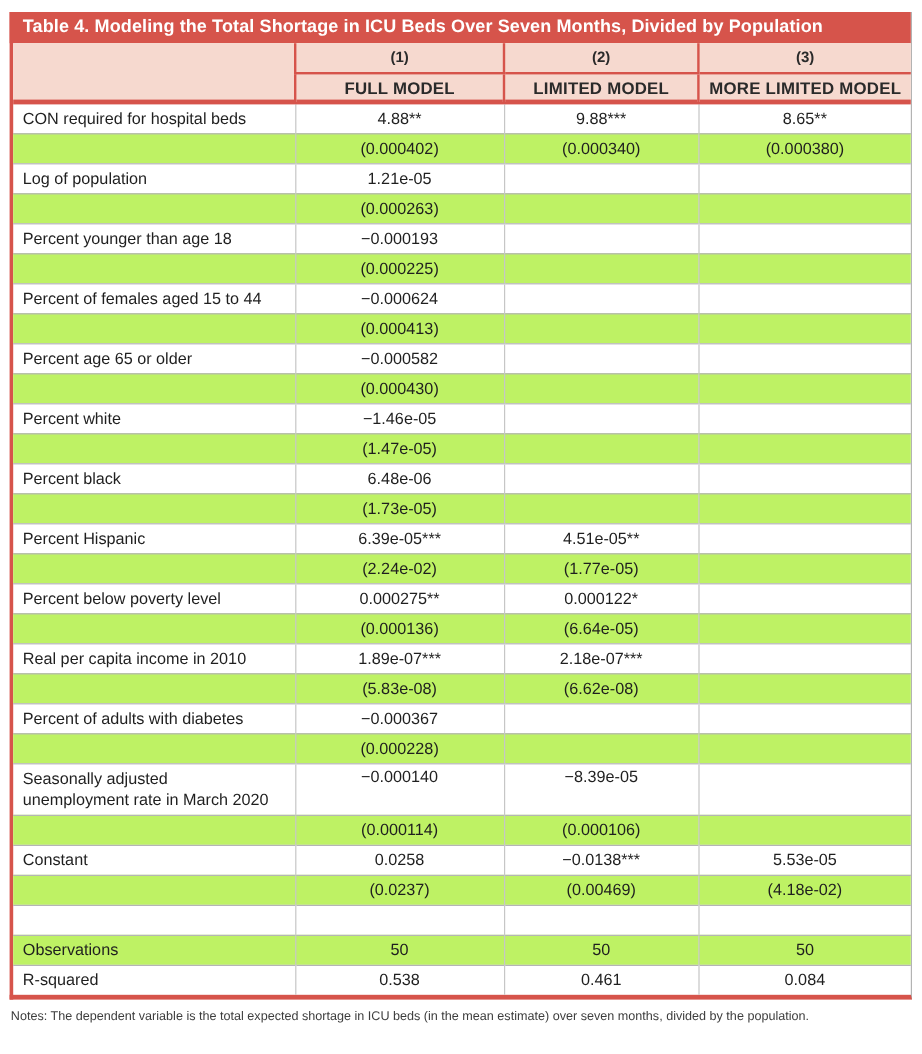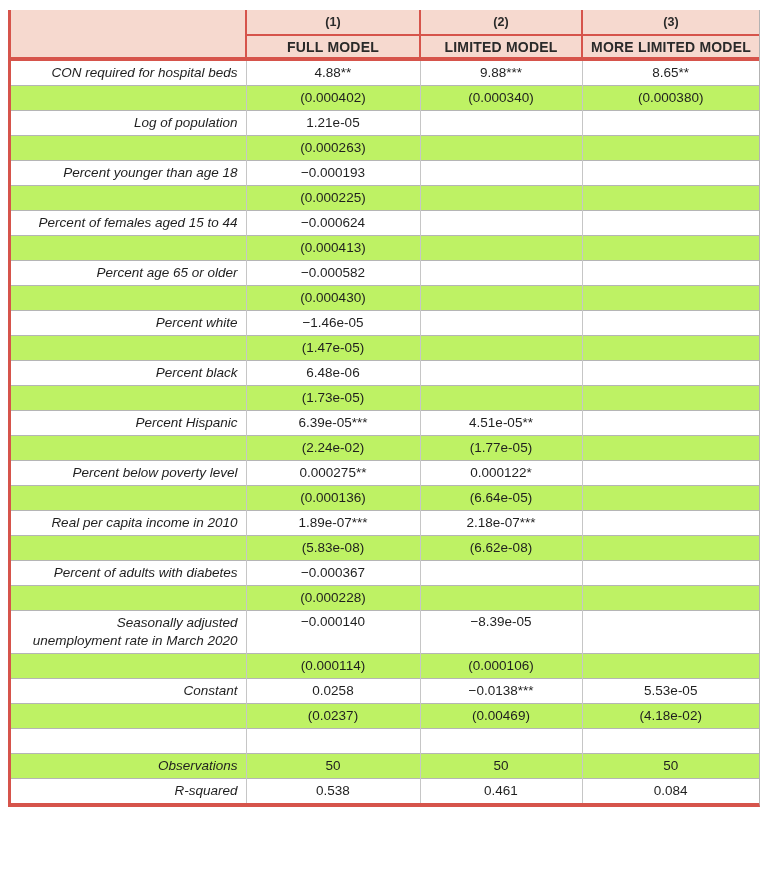--- a/index.html
+++ b/index.html
@@ -70,24 +70,23 @@
   }
 
   tbody td {
     border-top: 1px solid #b5b5b5;
     font-size: 13.5px;
     color: #1f1f1f;
     height: 25px;
     padding: 0 8px;
   }
   td.lbl {
-    text-align: right;
+    text-align: left;
     white-space: pre-line;
     line-height: 18px;
-    font-style: italic;
   }
   td.val {
     text-align: center;
     border-left: 1px solid #c6c6c6;
   }
   tr.shaded td { background: #bef264; }
   tr.tall td {
     height: 43px;
     vertical-align: top;
     padding-top: 3px;
@@ -99,20 +98,21 @@
     color: #3d3d3d;
     line-height: 1.5;
   }
 </style>
 </head>
 <body>
 
 <div class="page">
   <div class="table-wrap">
 
+    <div class="title-band">Table 4. Modeling the Total Shortage in ICU Beds Over Seven Months, Divided by Population</div>
 
     <table class="grid">
       <colgroup>
         <col class="c-label">
           <col class="c-v1">
           <col class="c-v2">
           <col class="c-v3">
       </colgroup>
       <thead>
         <tr>
@@ -304,14 +304,15 @@
             <td class="lbl">R-squared</td>
             <td class="val">0.538</td>
             <td class="val">0.461</td>
             <td class="val">0.084</td>
           </tr>
         </tbody>
     </table>
   </div>
 
   <div class="notes">
+    <div>Notes: The dependent variable is the total expected shortage in ICU beds (in the mean estimate) over seven months, divided by the population.</div>
   </div>
 </div>
 
 </body></html>

